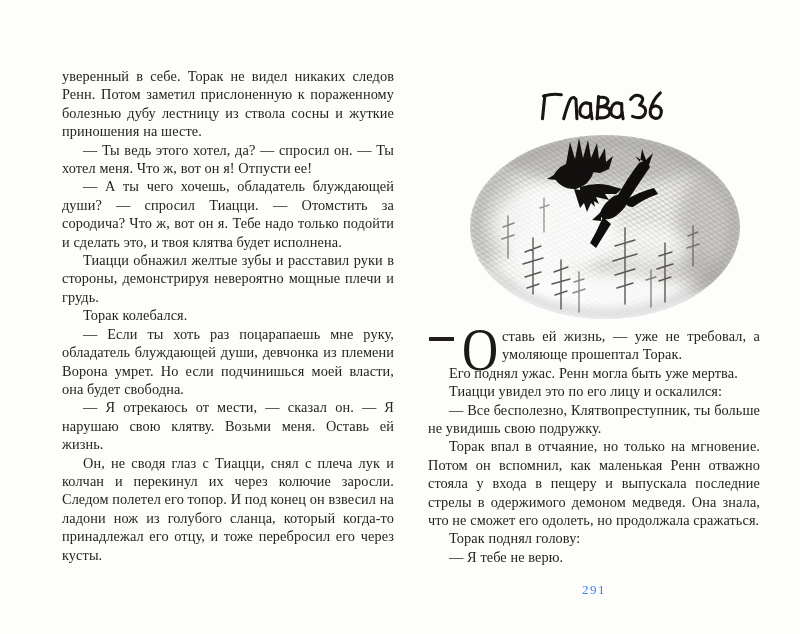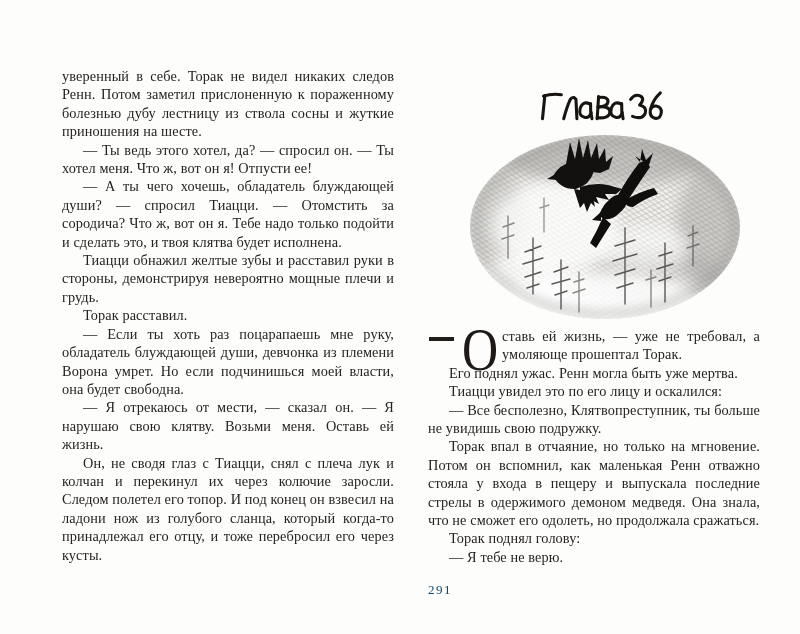--- a/index.html
+++ b/index.html
@@ -39,34 +39,34 @@
   }
   #chapter-heading svg { width:100%; height:100%; display:block; }
 
   #illustration {
     position:absolute; left:467px; top:131px; width:276px; height:192px;
   }
   #illustration svg { width:100%; height:100%; display:block; }
 
   #page-number {
     position:absolute; left:428px; top:582px; width:332px;
-    font-size:13px; letter-spacing:1.5px; color:#0c4a6e;
+    text-align:center; font-size:13px; letter-spacing:1.5px; color:#3b82f6;
   }
 </style>
 </head>
 <body>
 
 <div class="spread">
 
   <div class="text-col" id="left-col">
       <p class="para">уверенный в себе. Торак не видел никаких следов Ренн. Потом заметил прислоненную к пораженному болезнью дубу лестницу из ствола сосны и жуткие приношения на шесте.</p>
       <p class="para indent">— Ты ведь этого хотел, да? — спросил он. — Ты хотел меня. Что ж, вот он я! Отпусти ее!</p>
       <p class="para indent">— А ты чего хочешь, обладатель блуждающей души? — спросил Тиацци. — Отомстить за сородича? Что ж, вот он я. Тебе надо только подойти и сделать это, и твоя клятва будет исполнена.</p>
       <p class="para indent">Тиацци обнажил желтые зубы и расставил руки в стороны, демонстрируя невероятно мощные плечи и грудь.</p>
-      <p class="para indent">Торак расставил.</p>
+      <p class="para indent">Торак колебался.</p>
       <p class="para indent">— Если ты хоть раз поцарапаешь мне руку, обладатель блуждающей души, девчонка из племени Ворона умрет. Но если подчинишься моей власти, она будет свободна.</p>
       <p class="para indent">— Я отрекаюсь от мести, — сказал он. — Я нарушаю свою клятву. Возьми меня. Оставь ей жизнь.</p>
       <p class="para indent">Он, не сводя глаз с Тиацци, снял с плеча лук и колчан и перекинул их через колючие заросли. Следом полетел его топор. И под конец он взвесил на ладони нож из голубого сланца, который когда-то принадлежал его отцу, и тоже перебросил его через кусты.</p>
     </div>
 
   <div id="chapter-heading" role="img" aria-label="Глава 36">
     <svg viewBox="0 0 280 90" fill="none" stroke="#18140f" stroke-width="6.5" stroke-linecap="round" stroke-linejoin="round">
 
       <path d="M20 24 Q38 18 58 21"></path>
         <path d="M23 23 L18 72"></path>

